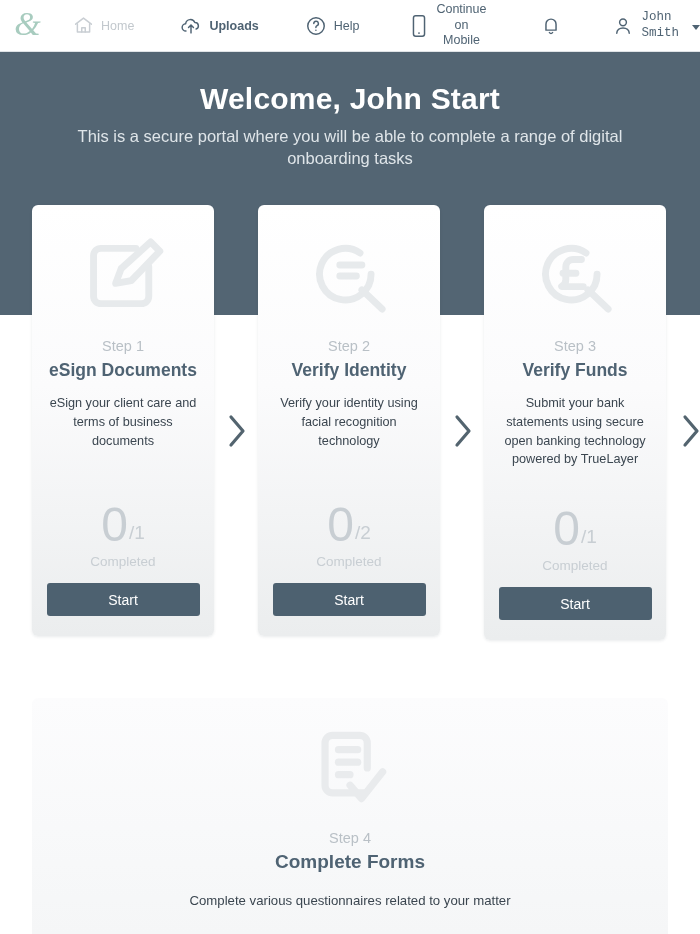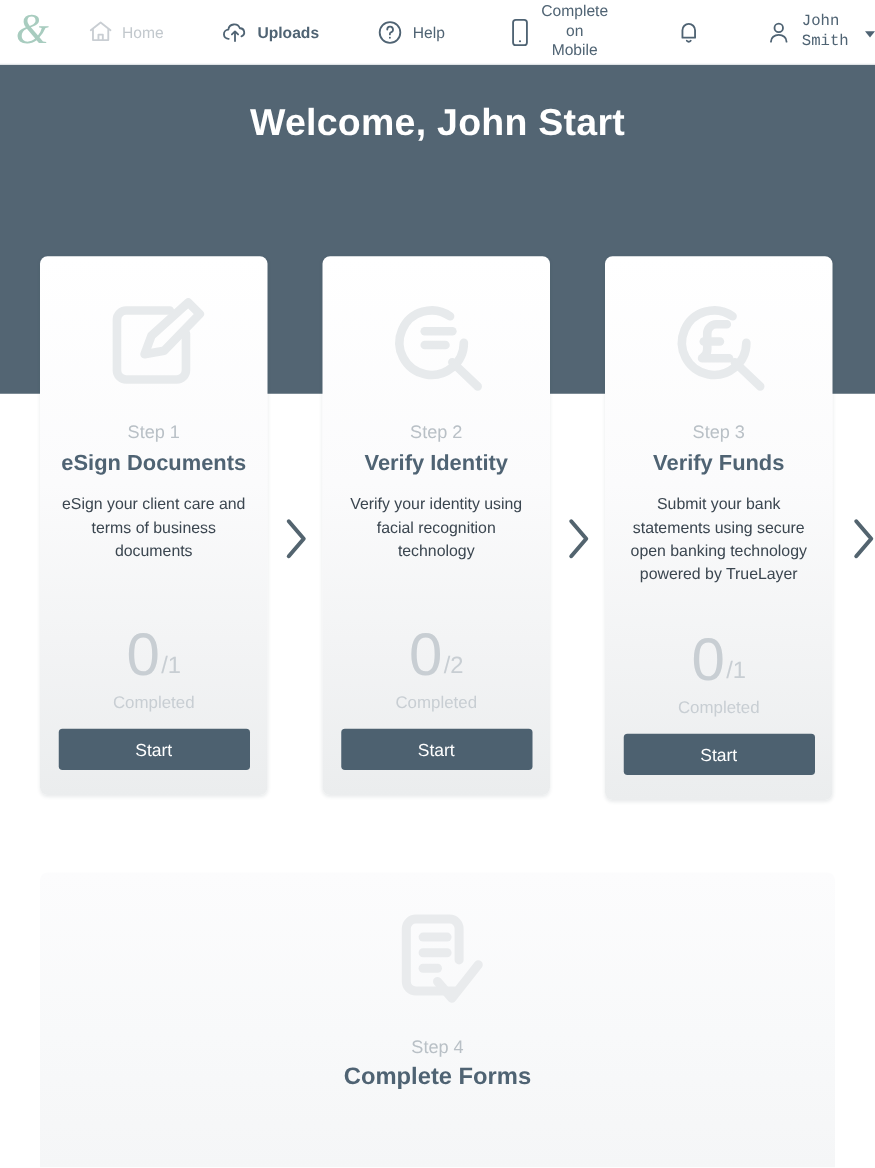--- a/index.html
+++ b/index.html
@@ -306,21 +306,21 @@
       </div>
 
       <div class="nav-item ni-mobile">
         <span class="nav-icon">
           <svg width="20" height="24" viewBox="0 0 20 26" fill="none" stroke="#4f6373" stroke-width="1.6" stroke-linecap="round" stroke-linejoin="round">
             <rect x="4" y="2" width="12" height="22" rx="2.4"></rect>
             <circle cx="10" cy="20.6" r="0.95" fill="#4f6373" stroke="none"></circle>
           </svg>
         </span>
         <span class="label-stack">
-          <span>Complete</span>
+          <span>Continue</span>
           <span>on</span>
           <span>Mobile</span>
         </span>
       </div>
 
       <div class="nav-item ni-bell">
         <span class="nav-icon">
           <svg width="22" height="24" viewBox="0 0 24 26" fill="none" stroke="#4f6373" stroke-width="1.6" stroke-linecap="round" stroke-linejoin="round">
             <path d="M6.5 17.5V11a5.5 5.5 0 0 1 11 0v6.5z"></path>
             <path d="M10.3 20.2c.5.6 1 .9 1.7.9s1.2-.3 1.7-.9"></path>
@@ -340,20 +340,21 @@
           <span>Smith</span>
         </span>
         <span class="caret"></span>
       </div>
 
     </div>
   </div>
 
   <div class="banner">
     <div class="banner-title">Welcome, John Start</div>
+    <div class="banner-sub">This is a secure portal where you will be able to complete a range of digital onboarding tasks</div>
   </div>
 
   <div class="steps-row">
 
     <div class="step-card card-1">
       <div class="card-icon">
         <svg width="92" height="92" viewBox="0 0 100 100" fill="none" stroke="#e7eaec" stroke-width="7.5" stroke-linecap="round" stroke-linejoin="round">
           <path d="M64 20H26a8 8 0 0 0-8 8v44a8 8 0 0 0 8 8h44a8 8 0 0 0 8-8V40"></path>
           <path d="M42 58l6-16 32-29 10 10-31 32z"></path>
         </svg>
@@ -432,15 +433,16 @@
       <svg width="96" height="96" viewBox="0 0 100 100" fill="none" stroke="#e9ebed" stroke-width="7.5" stroke-linecap="round" stroke-linejoin="round">
         <path d="M64 78H32a8 8 0 0 1-8-8V26a8 8 0 0 1 8-8h28a8 8 0 0 1 8 8v26"></path>
         <path d="M38 33h20"></path>
         <path d="M38 46h20"></path>
         <path d="M38 59h12"></path>
         <path d="M50 70 62 84 84 56"></path>
       </svg>
     </div>
     <div class="step-label">Step 4</div>
     <div class="step-title">Complete Forms</div>
+    <div class="step-desc">Complete various questionnaires related to your matter</div>
   </div>
 
 </div>
 
 </body></html>

